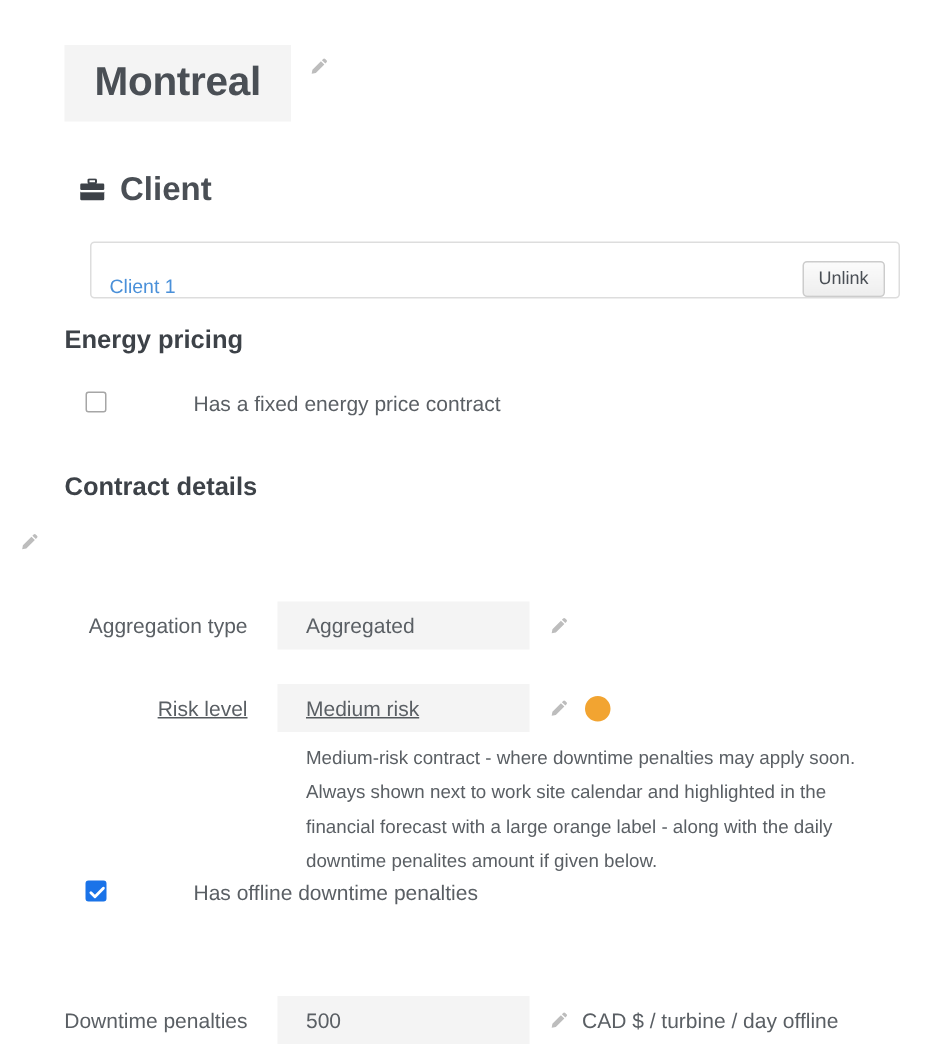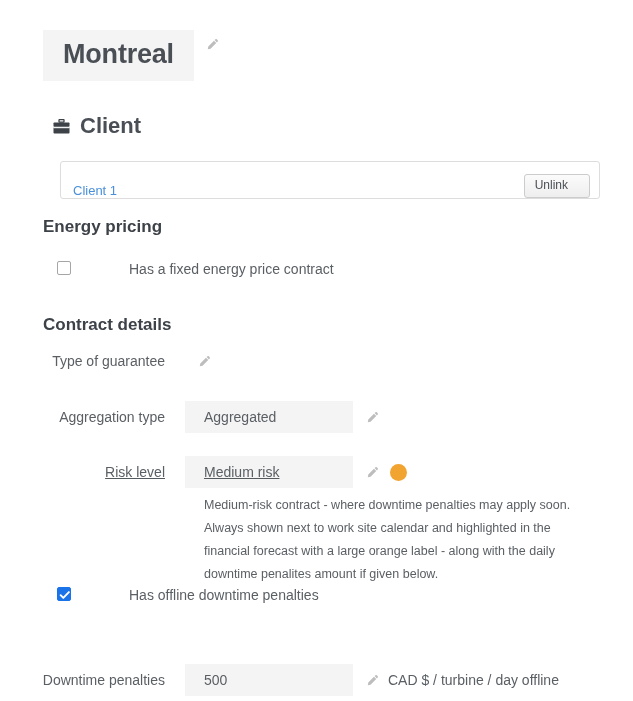--- a/index.html
+++ b/index.html
@@ -85,21 +85,21 @@
     text-decoration: none;
     flex: 1 1 auto;
   }
   .unlink-btn {
     font-family: "Liberation Sans", sans-serif;
     font-size: 12px;
     color: #4a4f55;
     background: linear-gradient(#fbfbfb, #eeeeee);
     border: 1px solid #cccccc;
     border-radius: 3px;
-    padding: 4px 21px 5px 10px;
+    padding: 4px 10px 5px 10px;
     cursor: pointer;
     line-height: 1.1;
   }
 
   
   .section-heading {
     position: absolute;
     left: 43px;
     font-size: 17px;
     font-weight: bold;
@@ -230,21 +230,20 @@
 <div class="section-heading" id="heading-energy">Energy pricing</div>
 
 <div class="checkbox-row" id="row-fixed-price">
   <span class="cb"></span>
   <span class="cb-label">Has a fixed energy price contract</span>
 </div>
 
 <div class="section-heading" id="heading-contract">Contract details</div>
 
 <div class="field-row" id="row-guarantee">
-  <div class="field-label">Type of guarantee</div>
   <span class="pencil field-pencil">
     <svg viewBox="0 0 16 16" aria-hidden="true">
       <path d="M11.6 1.6a1.2 1.2 0 0 1 1.7 0l1.1 1.1a1.2 1.2 0 0 1 0 1.7l-1 1-2.8-2.8 1-1zM9.8 3.4l2.8 2.8-7 7-3.4.6.6-3.4 7-7z" fill="#bdbdbd"></path>
     </svg>
   </span>
 </div>
 
 <div class="field-row" id="row-aggregation">
   <div class="field-label">Aggregation type</div>
   <div class="field-value">Aggregated</div>

